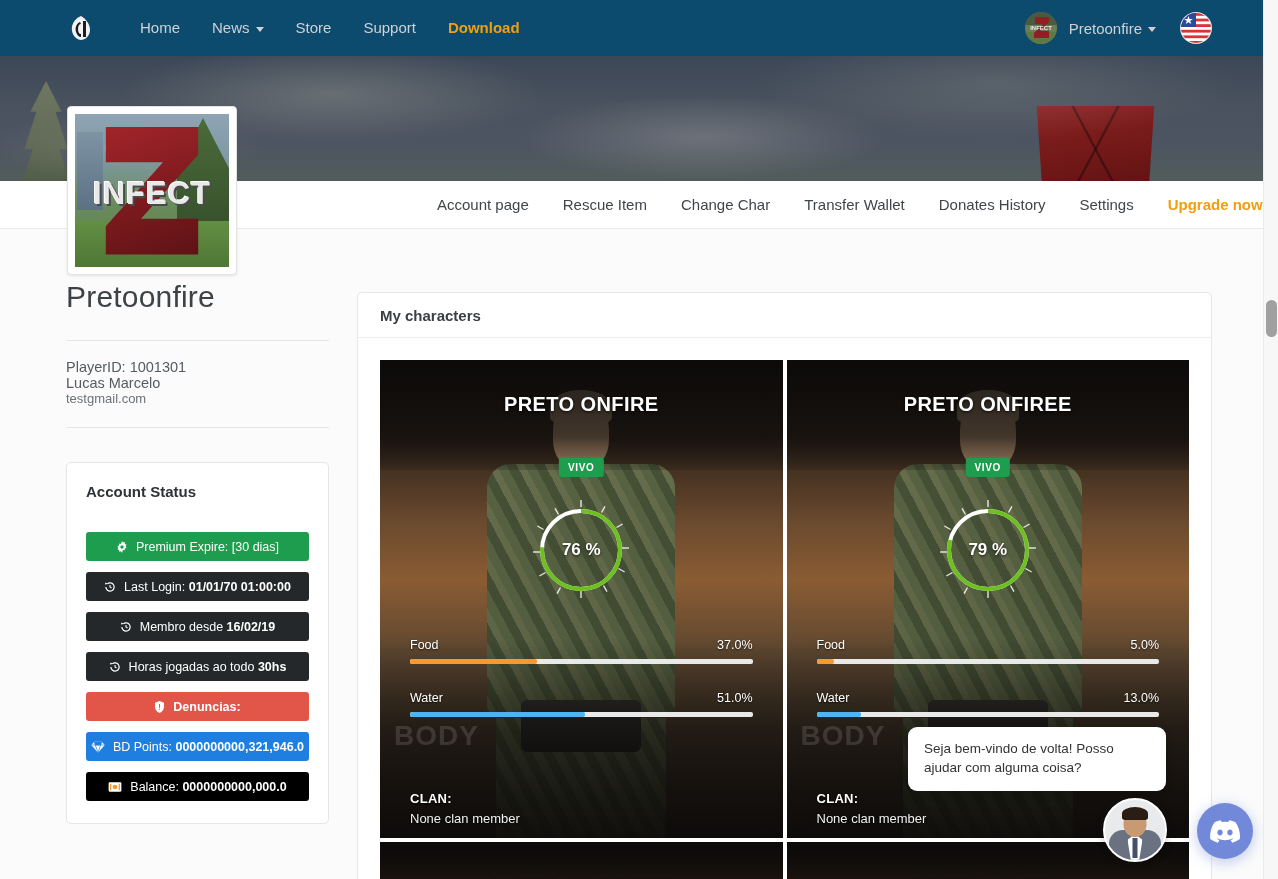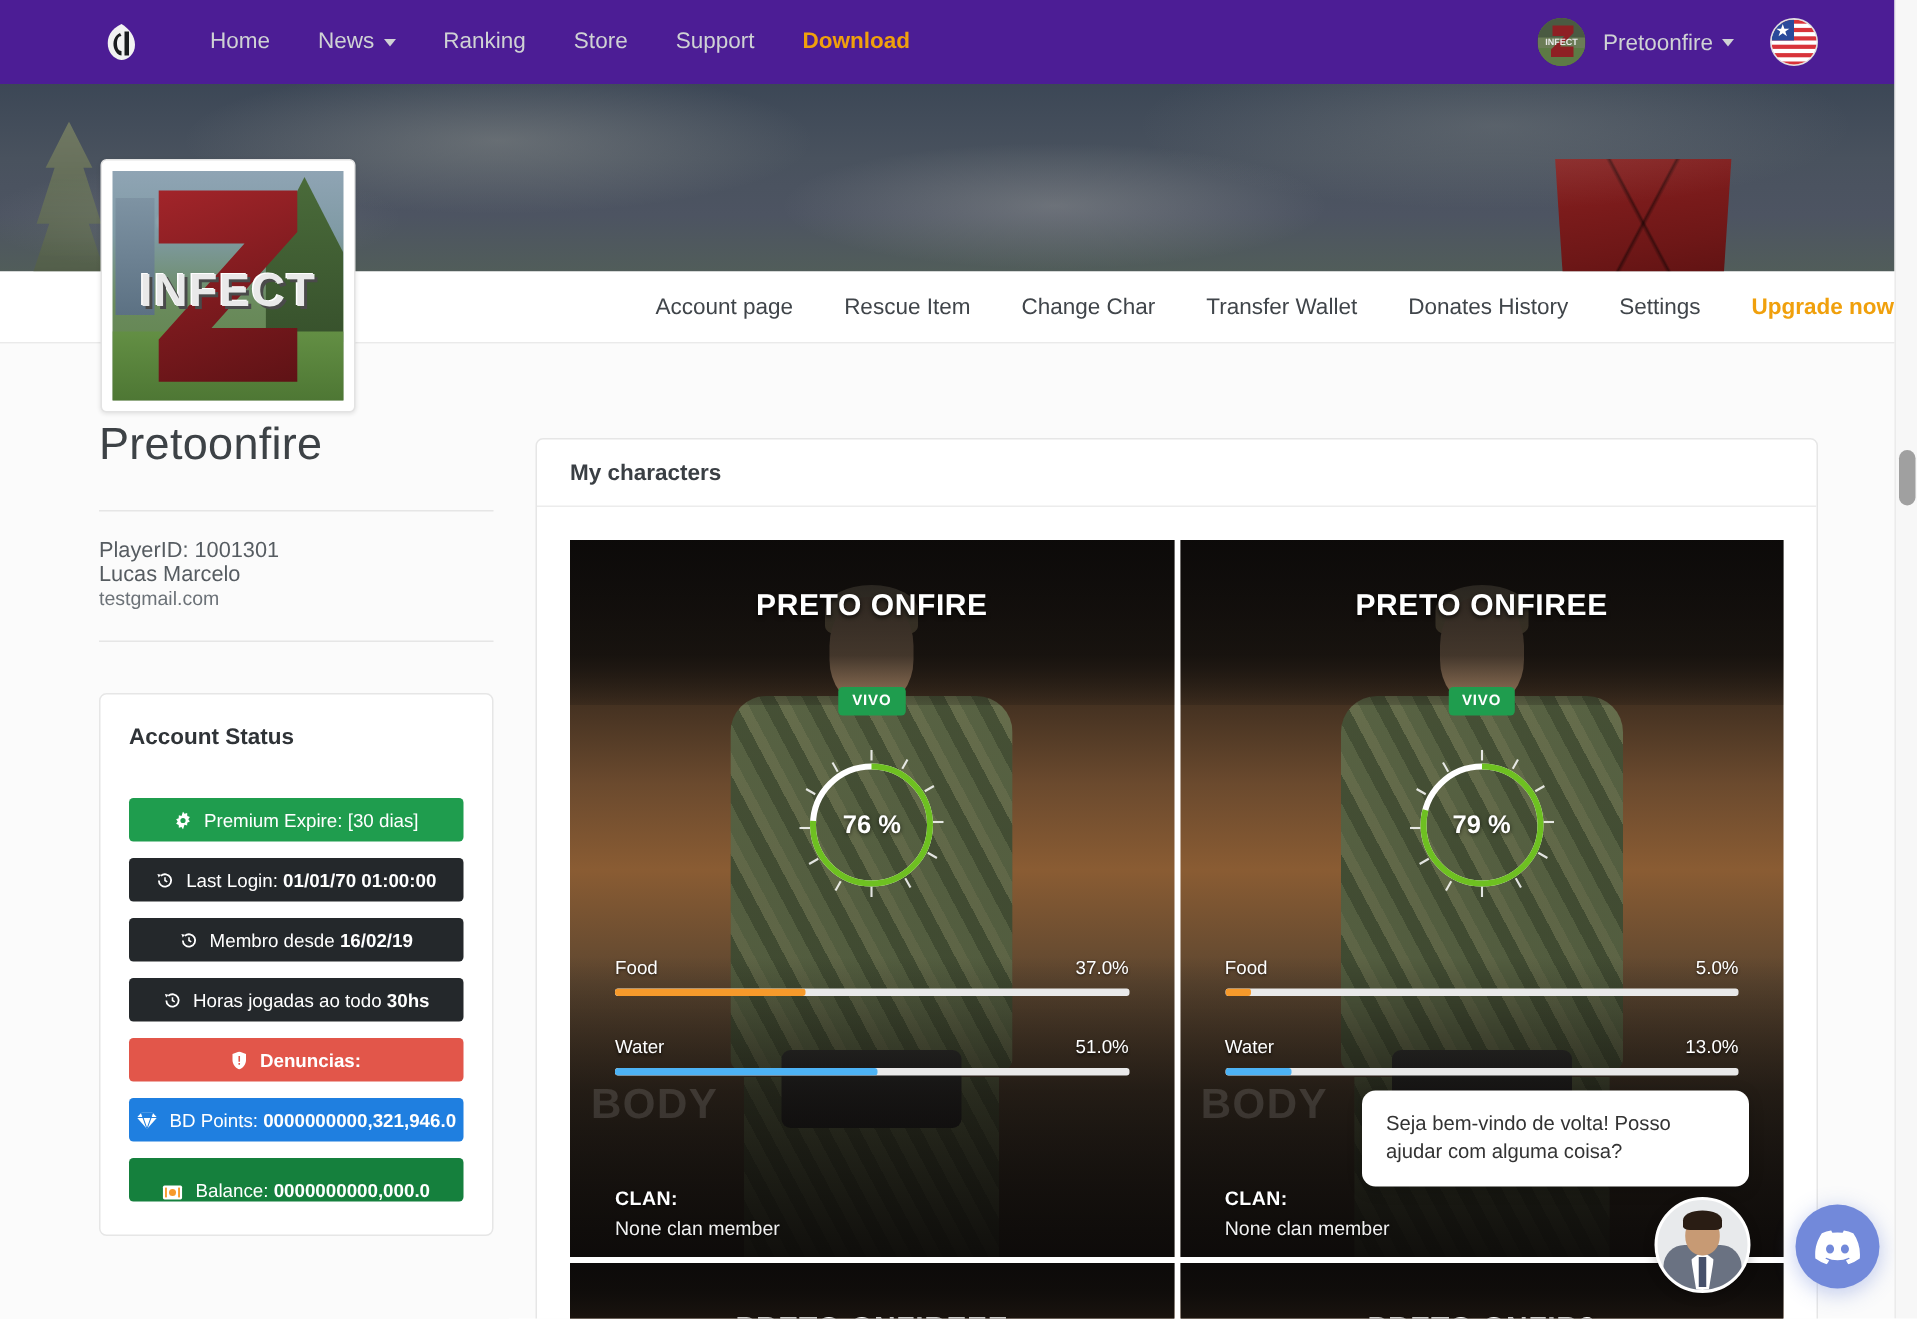--- a/index.html
+++ b/index.html
@@ -8,21 +8,21 @@
     overflow: hidden;
     font-family: "Liberation Sans", sans-serif;
     background: #ffffff;
     color: #333;
   }
   .page { position: relative; width: 1278px; height: 879px; overflow: hidden; }
 
   
   .topnav {
     position: absolute; top: 0; left: 0; width: 1278px; height: 56px;
-    background: #4c1d95;
+    background: #0c4a6e;
     display: flex; align-items: center;
     z-index: 40;
   }
   .brand-logo {
     margin-left: 66px; width: 30px; height: 30px;
     display: flex; align-items: center; justify-content: center;
   }
   .brand-logo svg { display:block; }
   .nav-links { display: flex; align-items: center; margin-left: 28px; }
   .nav-link {
@@ -162,21 +162,21 @@
     cursor: pointer; overflow:hidden;
   }
   .badge:last-child { margin-bottom: 0; }
   .badge .bi { display:inline-flex; align-items:center; }
   .badge .bl { font-weight: 500; }
   .badge .bl b { font-weight:700; }
   .b-green { background:#1f9d4e; }
   .b-dark  { background:#24282b; }
   .b-red   { background:#e2564a; }
   .b-blue  { background:#1f7fe0; }
-  .b-orange{ background:#15803d;align-items:flex-end; }
+  .b-orange{ background:#000000; }
 
   
   .chars-panel {
     position:absolute; left:357px; top:292px; width:855px; height:600px;
     background:#fff; border:1px solid #e6e6e6; border-radius:5px;
     overflow:hidden;
   }
   .chars-head {
     height: 45px; border-bottom:1px solid #ececec; display:flex; align-items:center;
     padding-left: 22px;
@@ -310,21 +310,20 @@
     <div class="brand-logo">
       <svg width="26" height="26" viewBox="0 0 26 26" aria-hidden="true">
         <path d="M13 1 C6 4 3 10 4 16 C5 22 10 25 13 25 C17 25 22 21 22 15 C22 9 18 4 13 1 Z" fill="#f2f2f2"></path>
         <path d="M12 7 C8 9 7 13 8 17 C9 20 11 22 13 22 L13 19 C11 19 10 17 10 14 C10 11 11 9 13 9 Z" fill="#1b1d1f"></path>
         <path d="M15 6 L18 6 L18 22 L15 22 Z" fill="#1b1d1f"></path>
       </svg>
     </div>
     <div class="nav-links">
       <a class="nav-link">Home</a>
       <a class="nav-link"><span>News</span><i class="nav-caret"></i></a>
-      <a class="nav-link">Ranking</a>
       <a class="nav-link">Store</a>
       <a class="nav-link">Support</a>
       <a class="nav-link accent">Download</a>
     </div>
     <div class="nav-right">
       <div class="nav-avatar">
         <svg width="32" height="32" viewBox="0 0 32 32" aria-hidden="true">
           <rect width="32" height="32" fill="#6b7c56"></rect>
           <rect x="0" y="0" width="32" height="13" fill="#4a5a42"></rect>
           <rect x="0" y="20" width="32" height="12" fill="#5d7a45"></rect>

